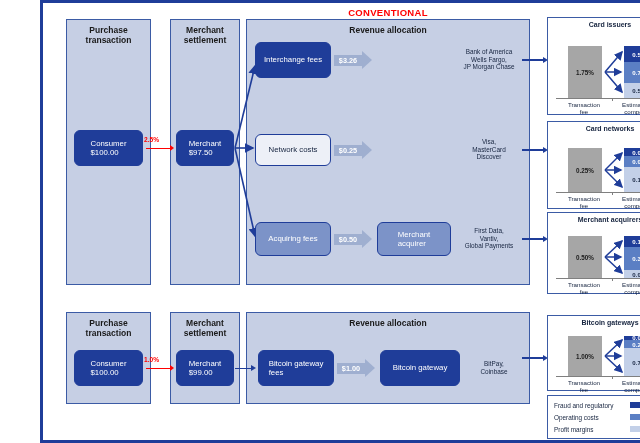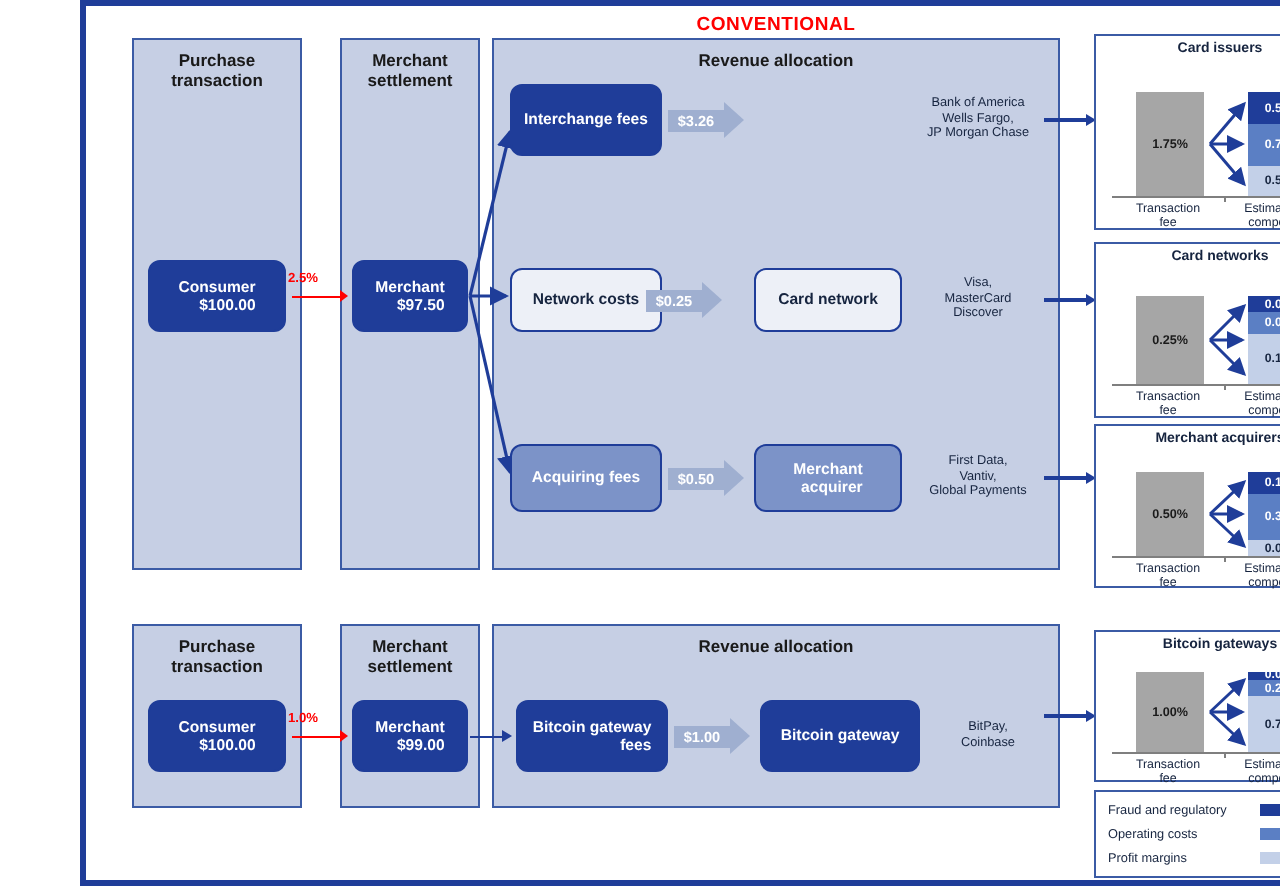--- a/index.html
+++ b/index.html
@@ -26,22 +26,22 @@
   }
   .section-label{
     position:absolute;text-align:center;font-size:9.5px;font-weight:bold;
     color:#FF0000;letter-spacing:.3px;
   }
 
   
   .node{
     position:absolute;box-sizing:border-box;border-radius:6px;
     border:1.6px solid #1F3D99;display:flex;align-items:center;
-    justify-content:center;text-align:right;font-size:7.8px;
-    font-weight:bold;line-height:9.5px;padding:2px;
+    justify-content:center;text-align:left;font-size:7.8px;
+    font-weight:normal;line-height:9.5px;padding:2px;
   }
   .node.dark{background:#1F3D99;color:#ffffff;}
   .node.mid{background:#7C93C8;color:#ffffff;}
   .node.light{background:#EDF0F7;color:#16243F;}
 
   
   .famt{
     position:absolute;height:18px;display:flex;align-items:center;
   }
   .famt .bar{
@@ -166,25 +166,24 @@
   <div class="node dark" style="left:212px;top:39px;width:76px;height:36px;">Interchange fees</div>
   <div class="famt" style="left:291px;top:48px;">
     <div class="bar" style="width:28px;">$3.26</div>
     <div class="head"></div>
   </div>
   <div class="providers" style="left:410px;top:45px;width:72px;">Bank of America
 Wells Fargo,
 JP Morgan Chase</div>
 
   <div class="node light" style="left:212px;top:131px;width:76px;height:32px;">Network costs</div>
-  <div class="famt" style="left:280px;top:138px;">
+  <div class="famt" style="left:291px;top:138px;">
     <div class="bar" style="width:28px;">$0.25</div>
     <div class="head"></div>
   </div>
-  <div class="node light" style="left:334px;top:131px;width:74px;height:32px;">Card network</div>
   <div class="providers" style="left:410px;top:135px;width:72px;">Visa,
 MasterCard
 Discover</div>
 
   <div class="node mid" style="left:212px;top:219px;width:76px;height:34px;">Acquiring fees</div>
   <div class="famt" style="left:291px;top:227px;">
     <div class="bar" style="width:28px;">$0.50</div>
     <div class="head"></div>
   </div>
   <div class="node mid" style="left:334px;top:219px;width:74px;height:34px;white-space:pre-line;">Merchant

